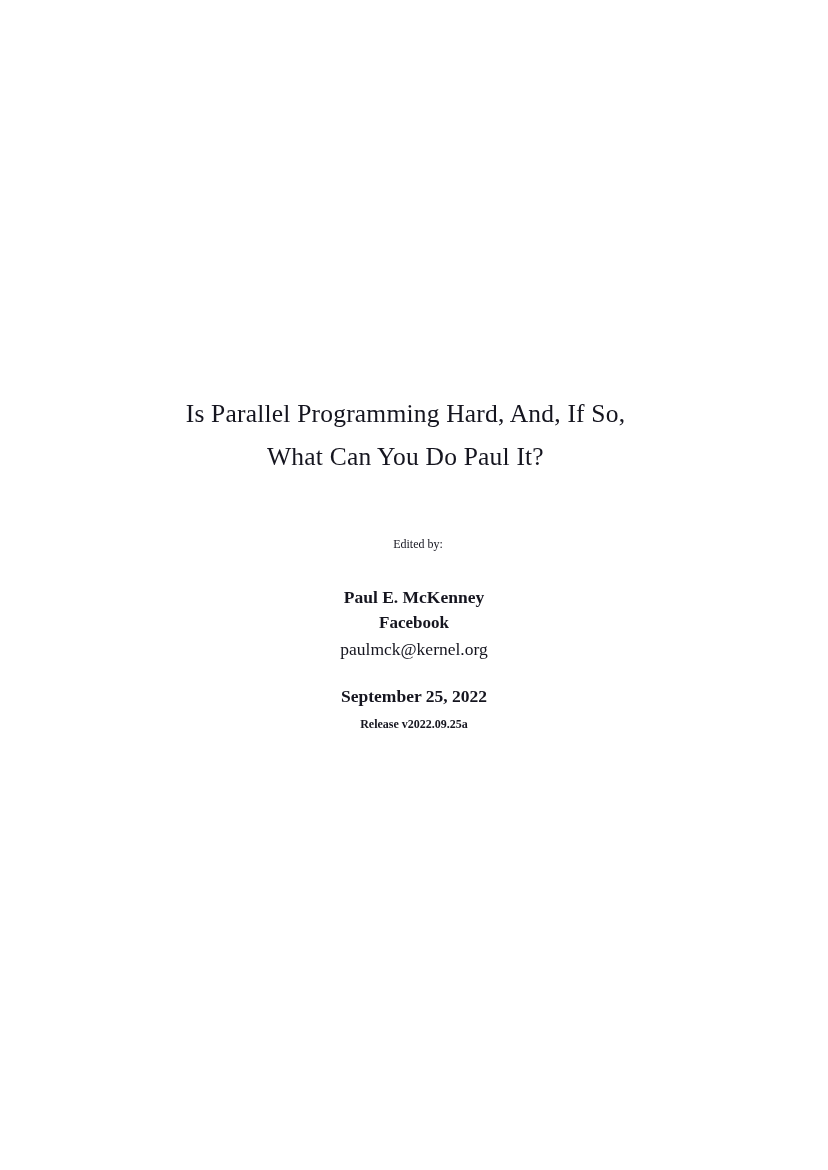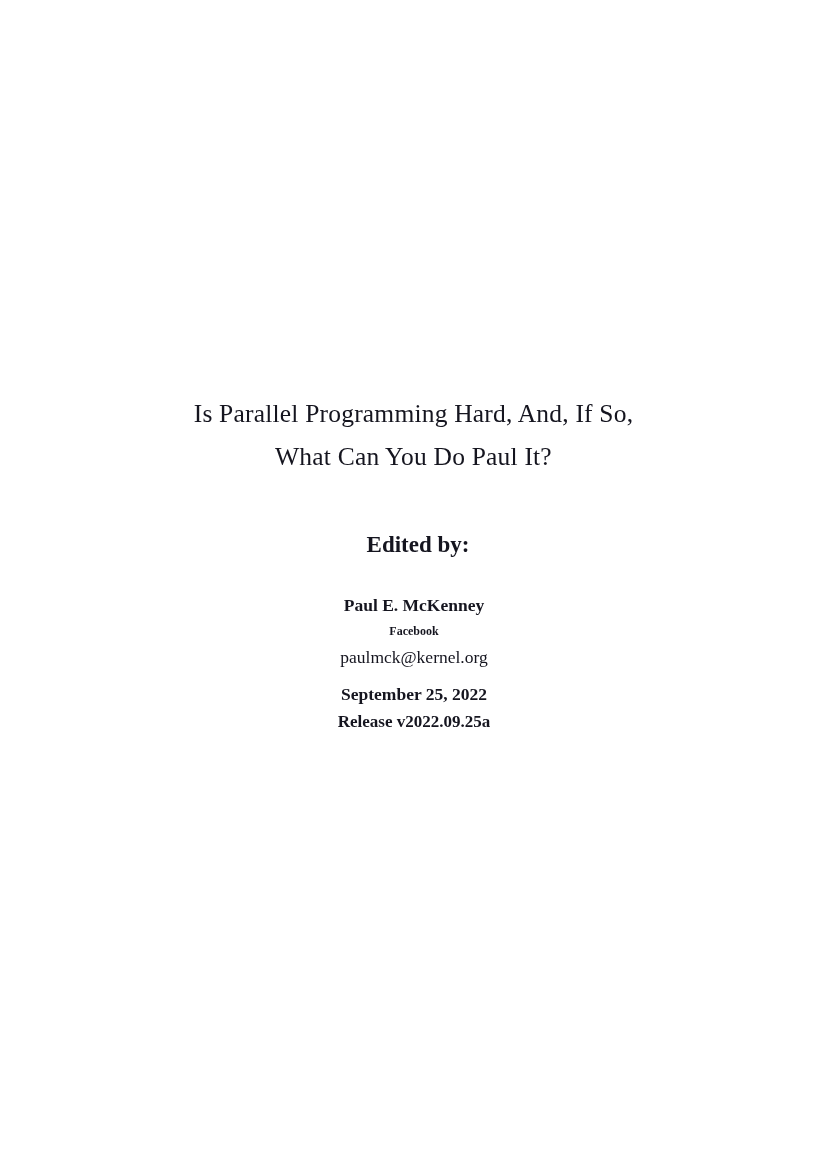--- a/index.html
+++ b/index.html
@@ -16,76 +16,76 @@
     color: #1a1a24;
   }
   .page {
     position: absolute;
     inset: 0;
     background: #ffffff;
   }
   .title-block {
     position: absolute;
     top: 392px;
-    left: 8px;
+    left: 0;
     width: 811px;
     text-align: center;
   }
   .title-line {
     font-size: 25.5px;
     line-height: 43px;
     letter-spacing: 0.2px;
     color: #15151f;
   }
   .credits {
     position: absolute;
     top: 531px;
     left: 0;
     width: 828px;
     text-align: center;
   }
   .edited-by {
-    font-size: 23px;
+    font-size: 12px;
     line-height: 27px;
-    font-weight: 700;
+    font-weight: 400;
     color: #15151f;
     padding-left: 8px;
   }
   .author-group {
-    margin-top: 34px;
+    margin-top: 26px;
   }
   .author-name {
     font-size: 17.5px;
     line-height: 26px;
     font-weight: 700;
     color: #15151f;
   }
   .author-affil {
-    font-size: 12px;
+    font-size: 17px;
     line-height: 26px;
     font-weight: 700;
     color: #15151f;
   }
   .author-email {
     font-size: 17.5px;
     line-height: 26px;
     font-weight: 400;
     color: #15151f;
   }
   .release-group {
-    margin-top: 10px;
+    margin-top: 20px;
   }
   .release-date {
     font-size: 17.5px;
     line-height: 28px;
     font-weight: 700;
     color: #15151f;
   }
   .release-version {
-    font-size: 17px;
+    font-size: 12px;
     line-height: 28px;
     font-weight: 700;
     color: #15151f;
   }
 </style>
 </head>
 <body>
 
 <div class="page">
 

